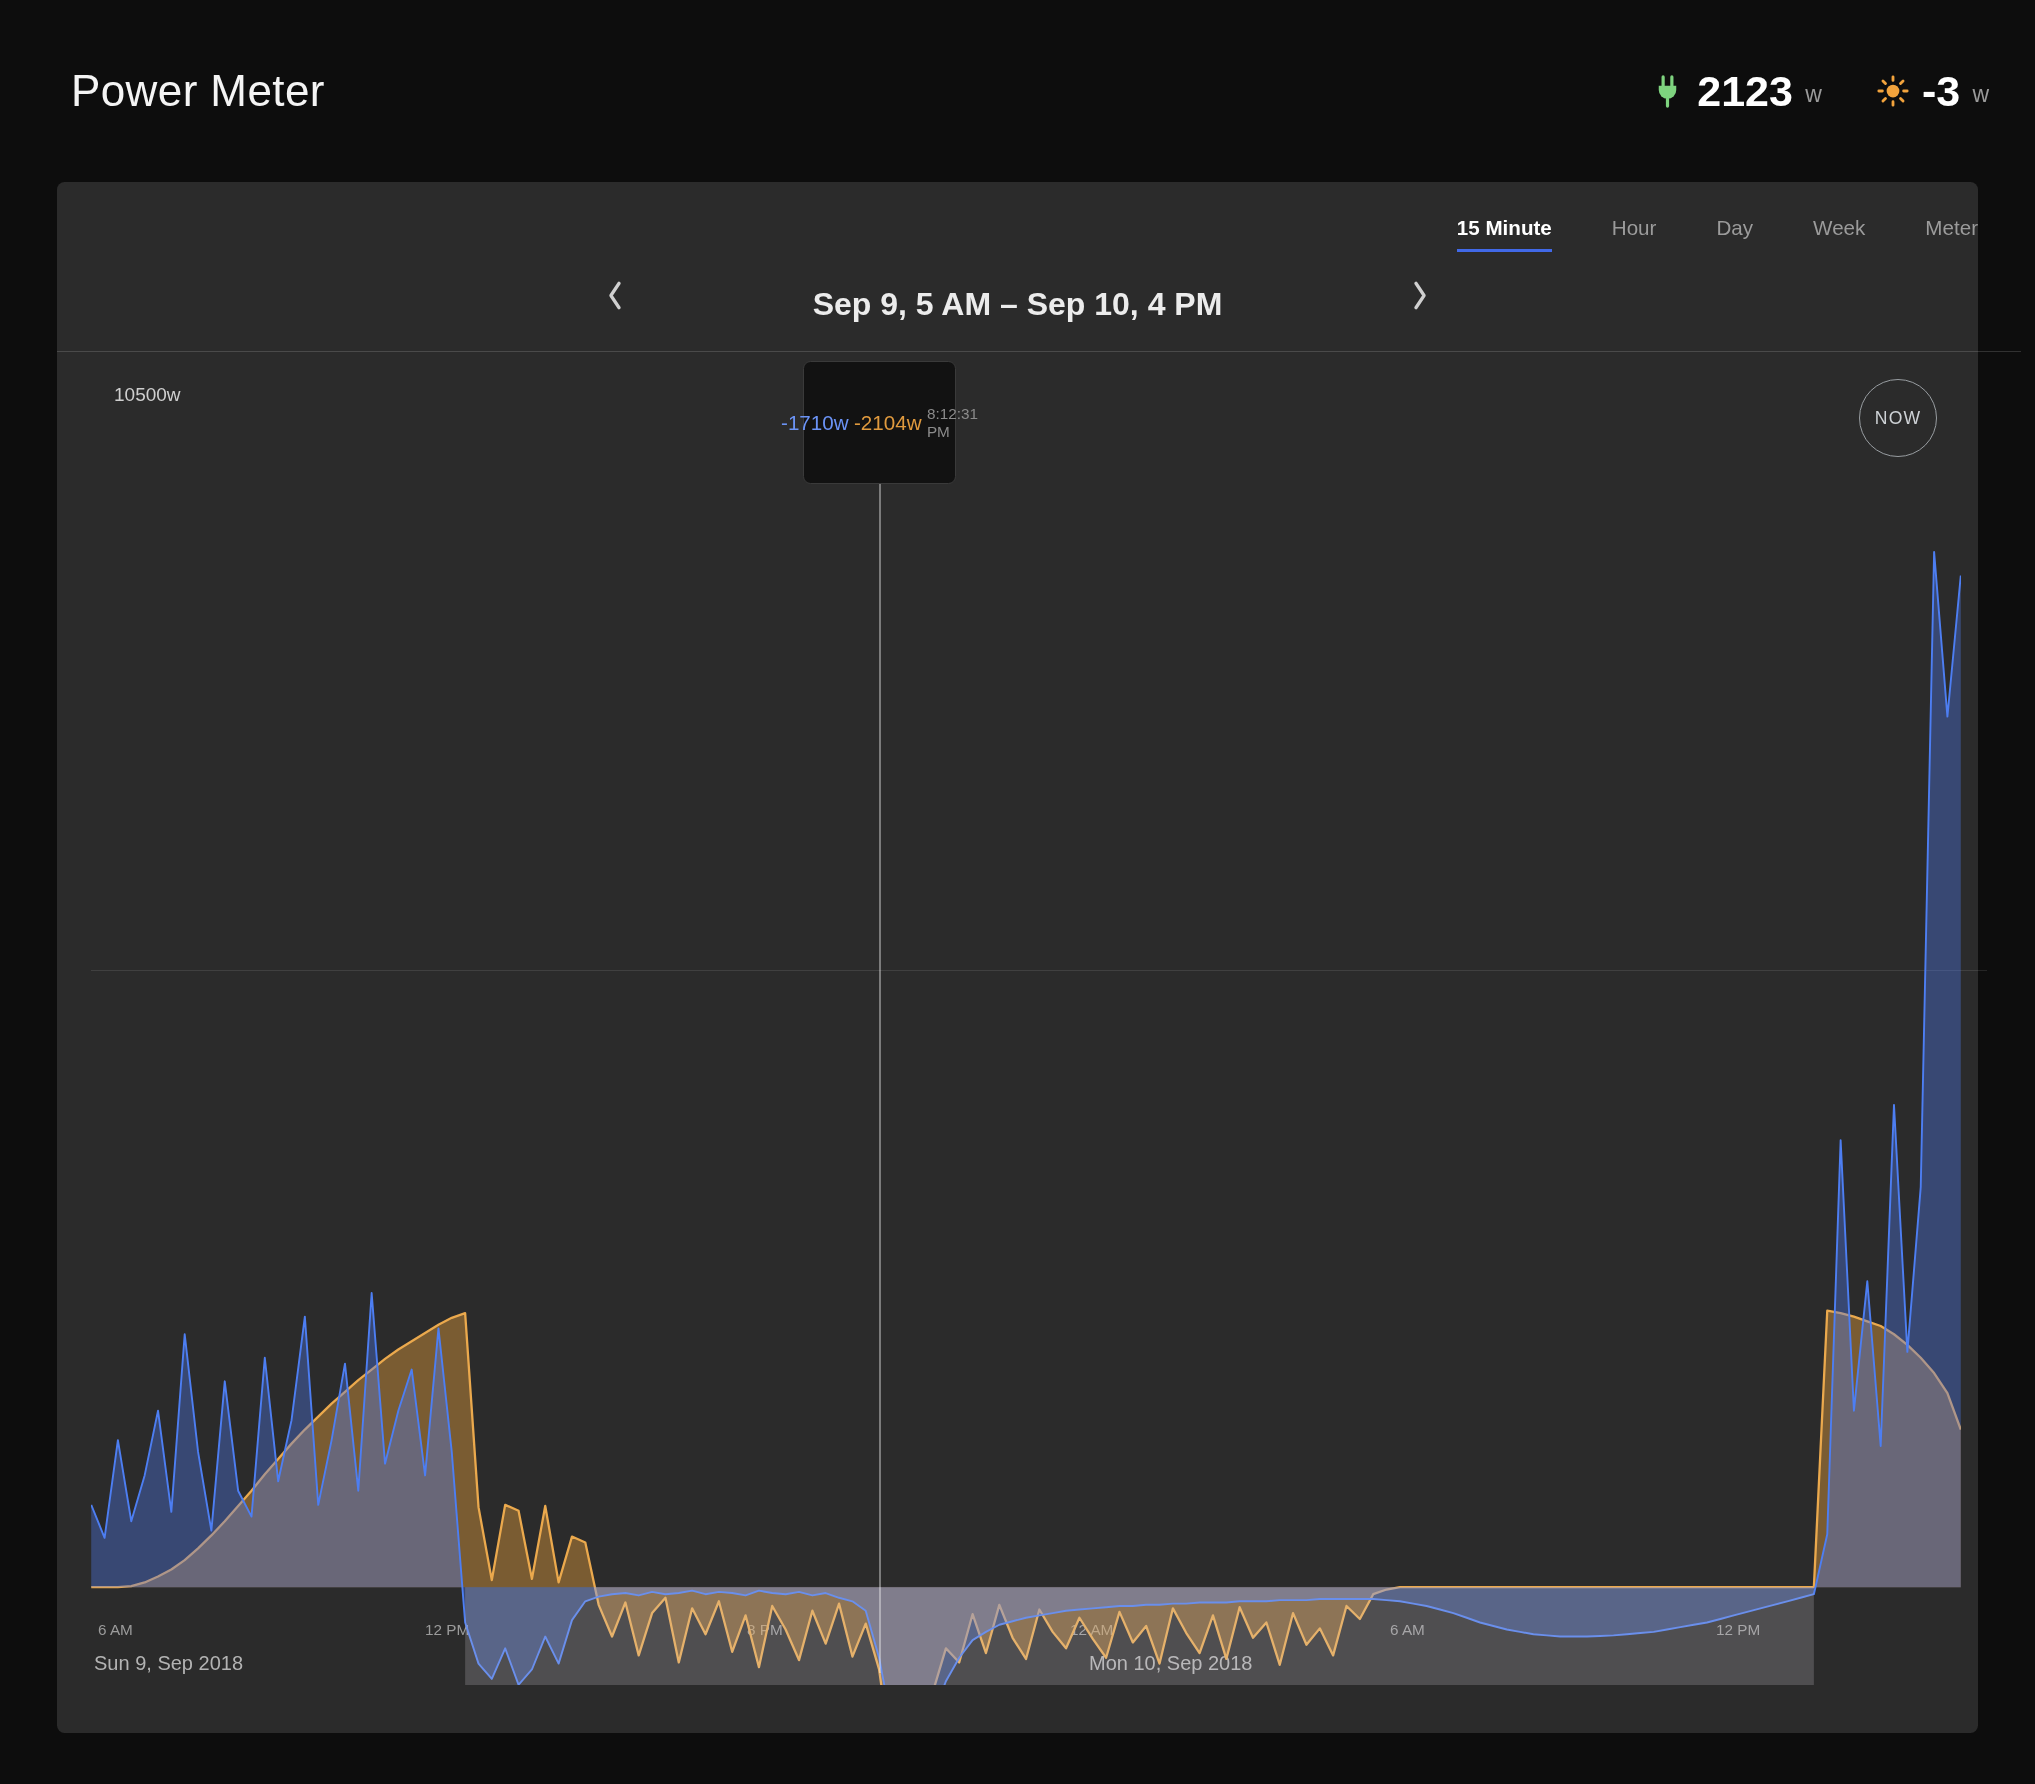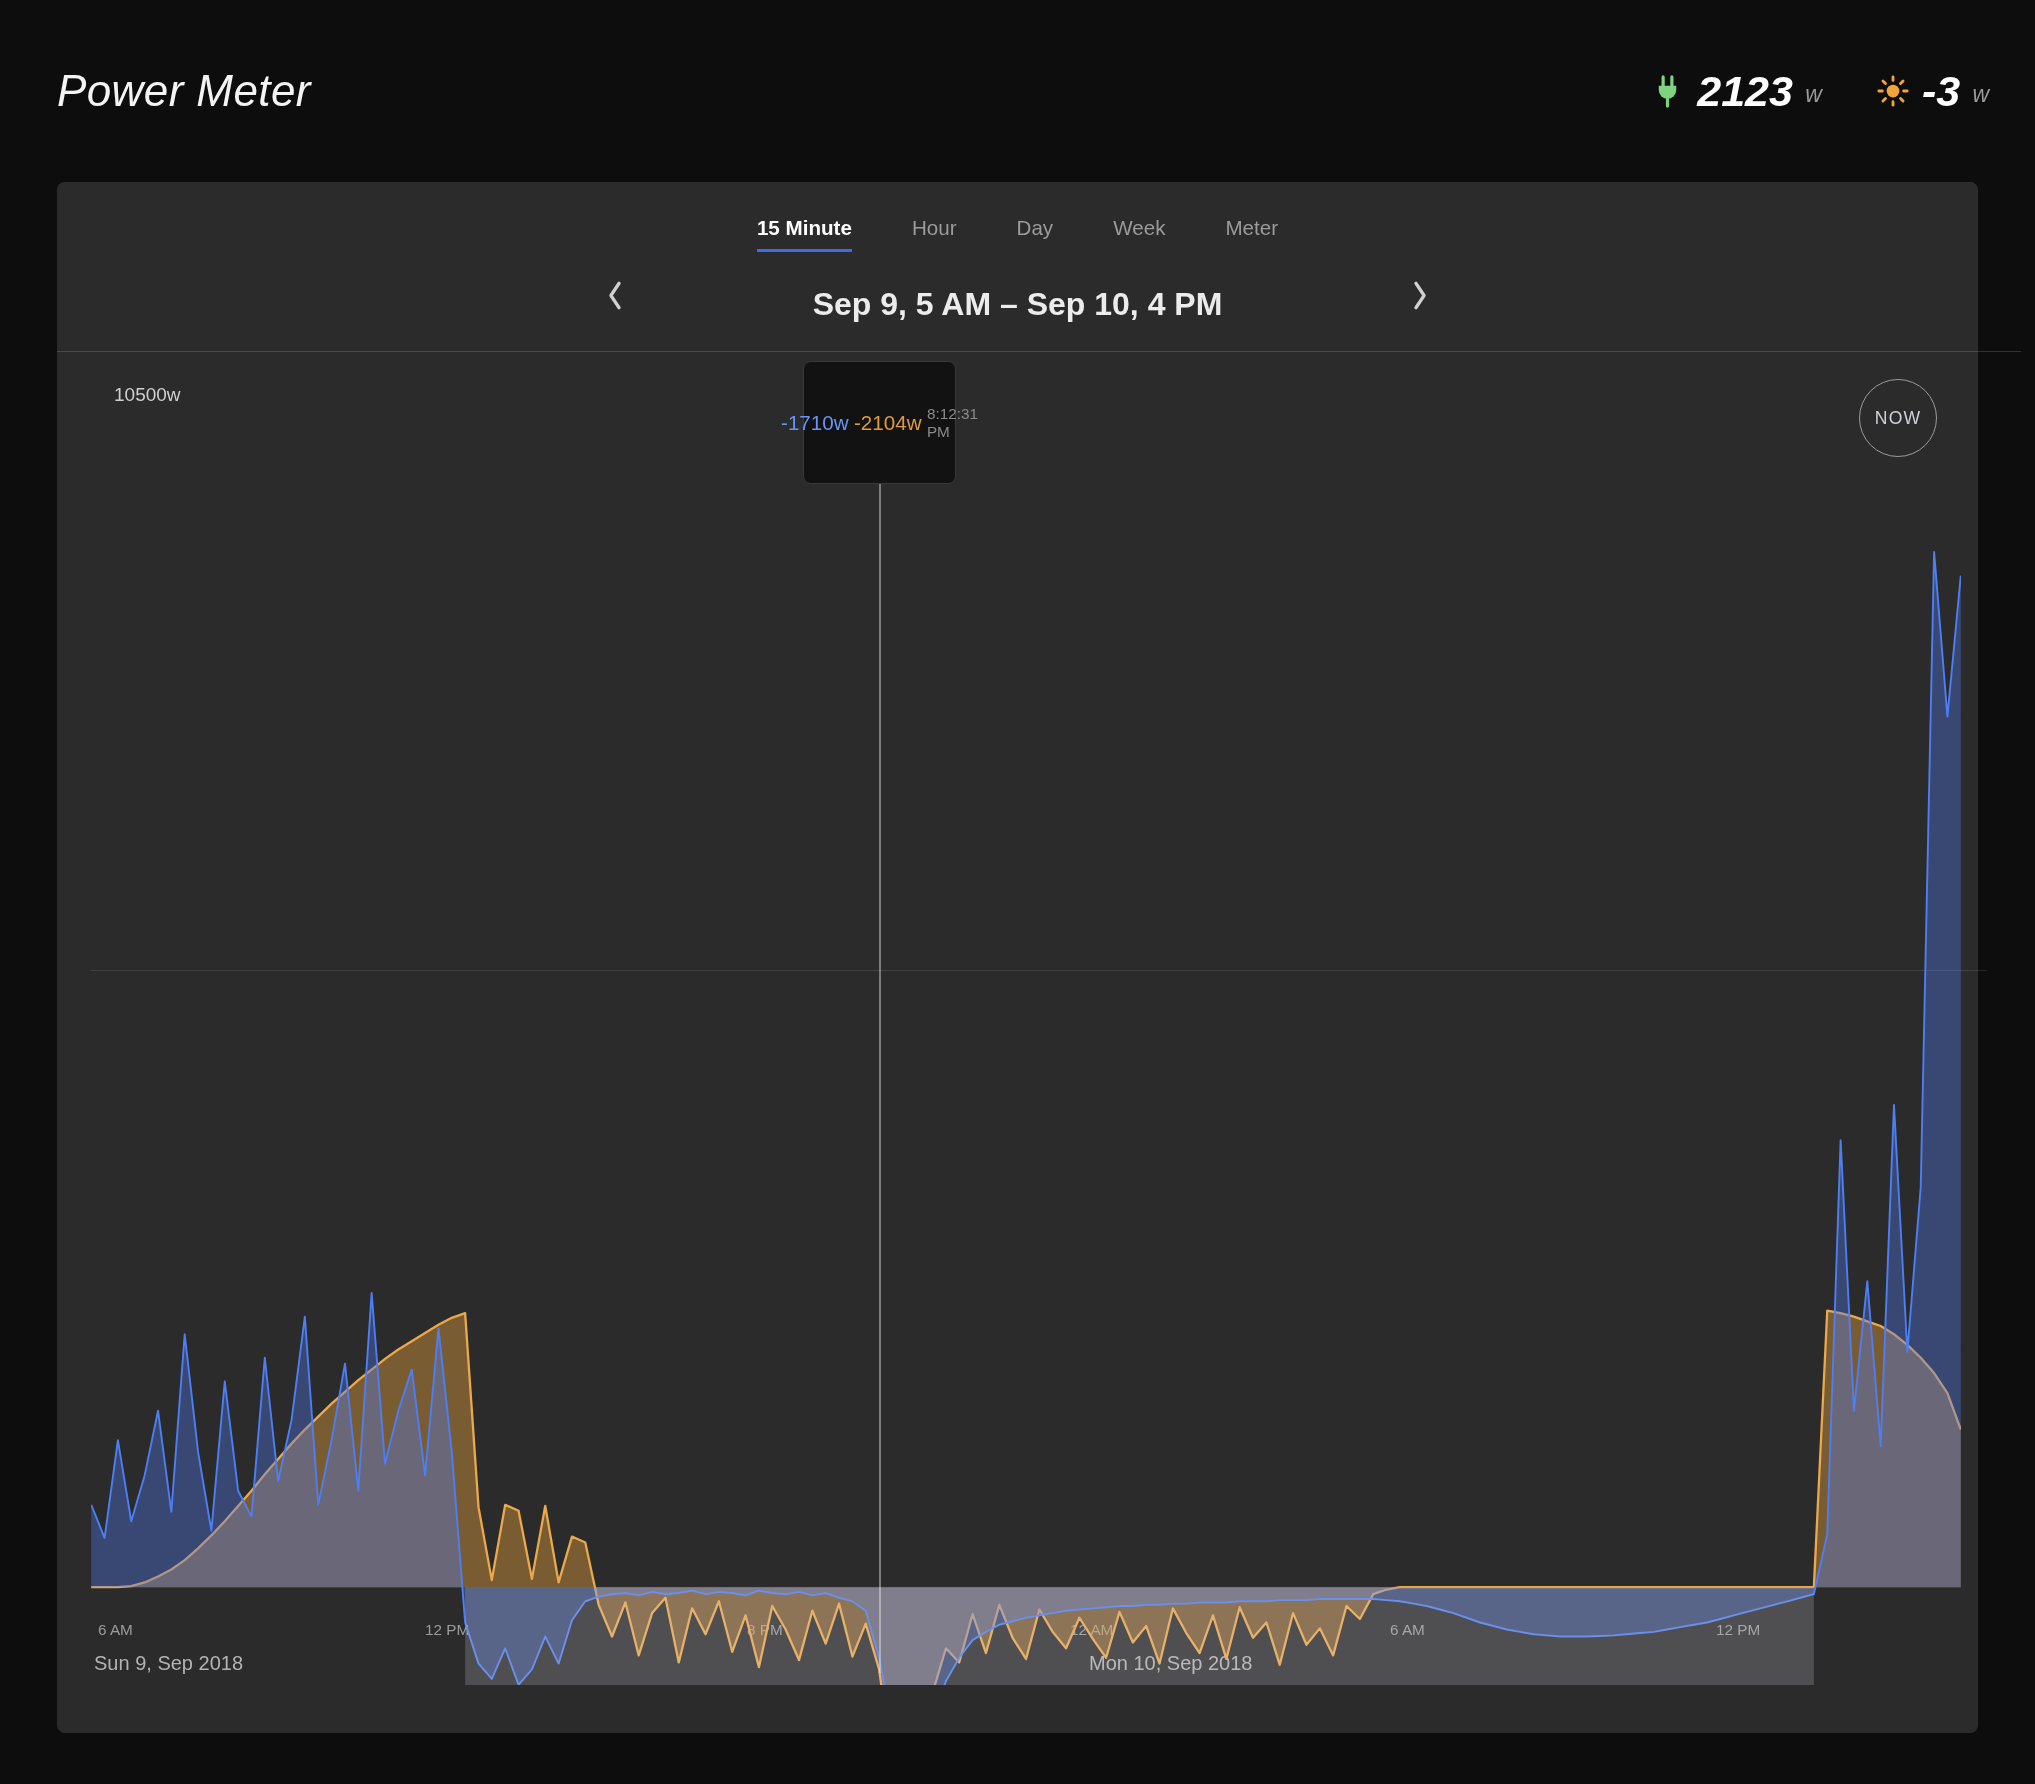--- a/index.html
+++ b/index.html
@@ -6,35 +6,35 @@
   body{
     width:2035px;height:1785px;
     background:#0d0d0d;
     font-family:"Liberation Sans",sans-serif;
     color:#ececec;
     position:relative;
     overflow:hidden;
   }
   
   .app-header{
-    position:absolute;left:57px;top:0;right:46px;height:182px;
-    display:flex;align-items:center;justify-content:space-between;font-style:italic;
+    position:absolute;left:71px;top:0;right:46px;height:182px;
+    display:flex;align-items:center;justify-content:space-between;
   }
   .page-title{font-size:44px;font-weight:500;color:#f4f4f4;letter-spacing:0.4px;margin:0;}
   .readouts{display:flex;align-items:center;gap:54px;}
   .readout{display:flex;align-items:center;gap:12.2px;justify-content:flex-end;}
   .readout .value{font-size:43px;font-weight:bold;color:#fff;line-height:1;}
   .readout .unit{font-size:23px;color:#9a9a9a;align-self:flex-end;padding-bottom:4.6px;}
   .readout .icon{display:flex;align-items:center;}
   
   .card{
     position:absolute;left:57px;top:182px;width:1921px;height:1551px;
     background:#2b2b2b;border-radius:7.6px;
   }
-  .tabs{display:flex;justify-content:center;gap:60px;padding-top:34px;}
+  .tabs{display:flex;justify-content:flex-end;gap:60px;padding-top:34px;}
   .tab{font-size:20.6px;color:#9b9b9b;padding-bottom:9.2px;cursor:pointer;white-space:nowrap;}
   .tab.active{color:#ffffff;font-weight:bold;border-bottom:3.8px solid #4169e8;}
   .nav-row{
     margin:23px auto 0;width:826px;height:43px;
     display:flex;align-items:center;justify-content:space-between;
   }
   .chev{background:none;border:none;padding:0;cursor:pointer;display:flex;align-items:center;}
   .date-range{font-size:32px;color:#ececec;font-weight:700;margin-top:16px;}
   
   .chart-region{

